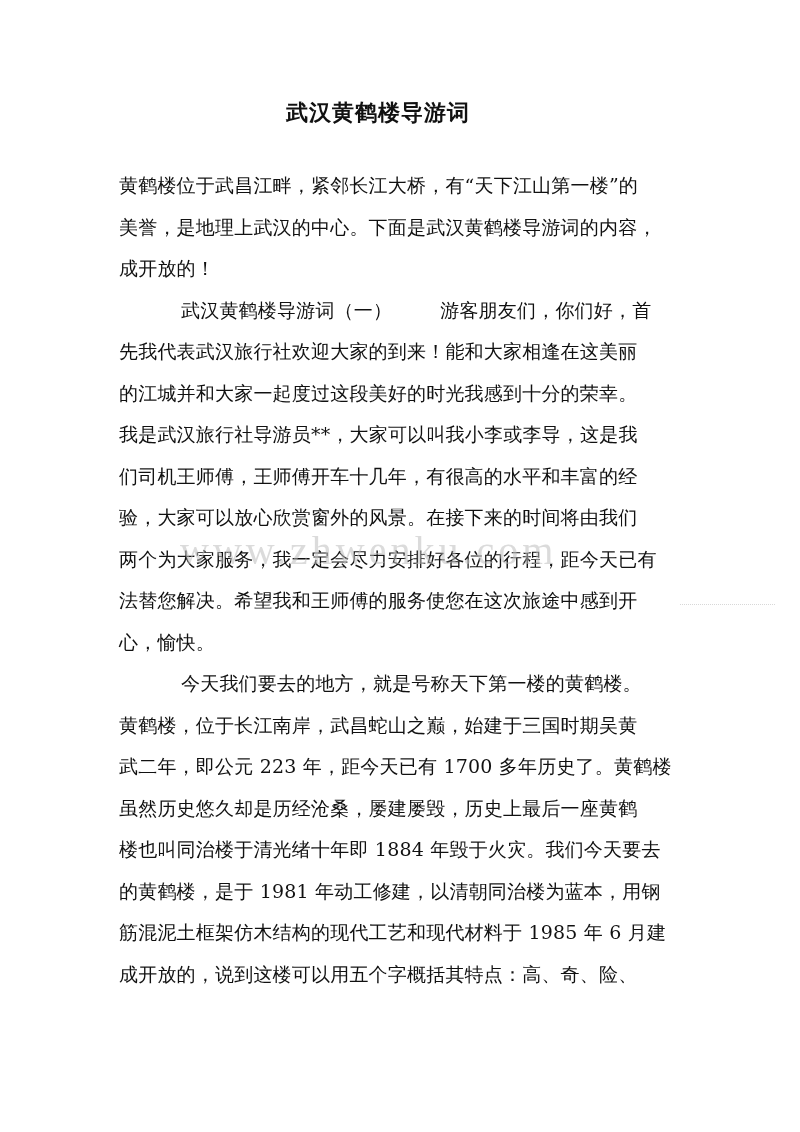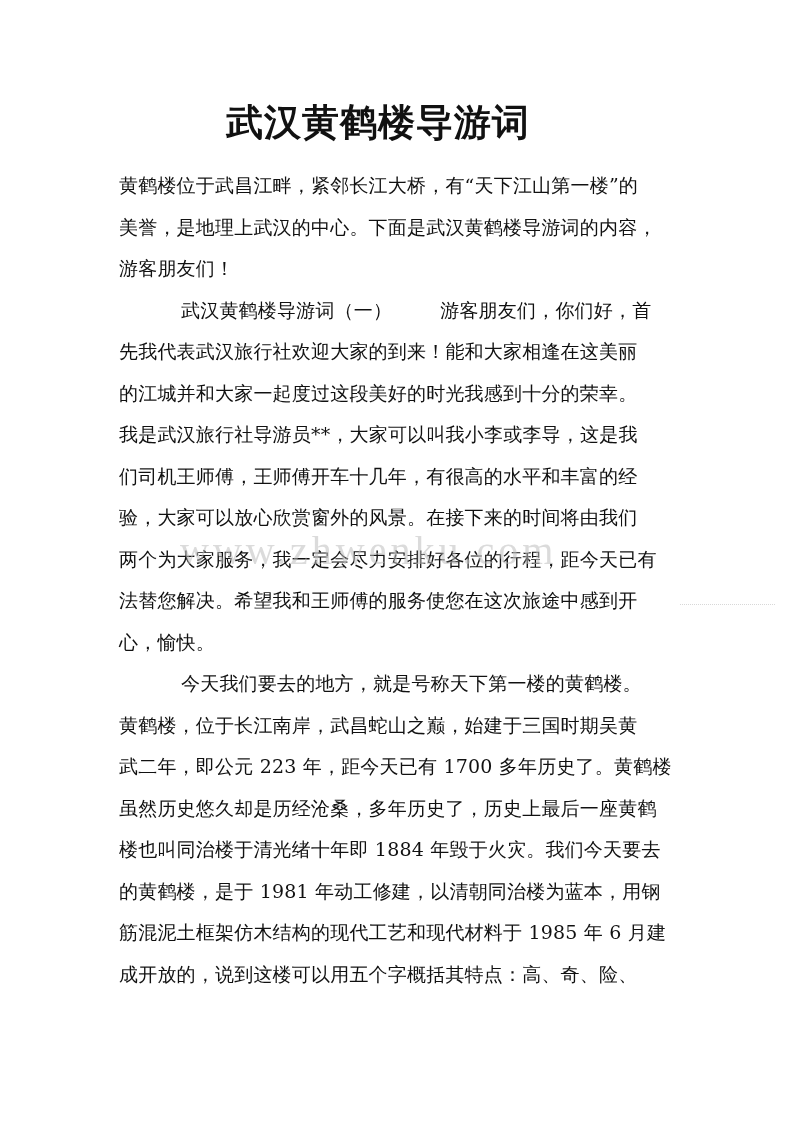--- a/index.html
+++ b/index.html
@@ -1,54 +1,54 @@
 <!DOCTYPE html>
 <html><head>
 <meta charset="utf-8">
 <style>
   html, body { margin: 0; padding: 0; background: #ffffff; }
   body { width: 800px; height: 1132px; position: relative; overflow: hidden;
          font-family: "DejaVu Serif", "Liberation Serif", serif; color: #111; }
   .page { position: absolute; left: 0; top: 0; width: 800px; height: 1132px; background: #fff; }
   .title { position: absolute; left: 0; top: 98px; width: 756px; text-align: center;
-           font-size: 37px; font-weight: bold; letter-spacing: 1px;
+           font-size: 22px; font-weight: bold; letter-spacing: 1px;
            font-family: "DejaVu Sans", "Liberation Sans", sans-serif; color: #111; }
   .content { position: absolute; left: 119px; top: 165px; width: 560px; }
   .line { height: 41.5px; line-height: 41.5px; font-size: 19px; white-space: nowrap;
           letter-spacing: 0.2px; }
   .indent { padding-left: 62px; }
   .gap { display: inline-block; width: 48px; }
   .watermark { position: absolute; left: 180px; top: 527px; font-size: 40px;
                color: rgba(190,190,190,0.55); font-family: Liberation Serif, serif;
                letter-spacing: 4px; pointer-events: none; }
   .dotline { position: absolute; left: 680px; top: 604px; width: 95px; border-top: 1px dotted #d8d8d8; }
 </style>
 </head>
 <body>
 
 <div class="page">
   <div class="title">武汉黄鹤楼导游词</div>
 
   <div class="content">
     <div class="line"> 黄鹤楼位于武昌江畔，紧邻长江大桥，有“天下江山第一楼”的</div>
     <div class="line">美誉，是地理上武汉的中心。下面是武汉黄鹤楼导游词的内容，</div>
-    <div class="line">游客朋友们！</div>
+    <div class="line">成开放的！</div>
     <div class="line indent"><span>武汉黄鹤楼导游词（一）</span><span class="gap"></span><span>游客朋友们，你们好，首</span></div>
     <div class="line">先我代表武汉旅行社欢迎大家的到来！能和大家相逢在这美丽</div>
     <div class="line">的江城并和大家一起度过这段美好的时光我感到十分的荣幸。</div>
     <div class="line">我是武汉旅行社导游员**，大家可以叫我小李或李导，这是我</div>
     <div class="line">们司机王师傅，王师傅开车十几年，有很高的水平和丰富的经</div>
     <div class="line">验，大家可以放心欣赏窗外的风景。在接下来的时间将由我们</div>
     <div class="line">两个为大家服务，我一定会尽力安排好各位的行程，距今天已有</div>
     <div class="line">法替您解决。希望我和王师傅的服务使您在这次旅途中感到开</div>
     <div class="line">心，愉快。</div>
     <div class="line indent">今天我们要去的地方，就是号称天下第一楼的黄鹤楼。</div>
     <div class="line">黄鹤楼，位于长江南岸，武昌蛇山之巅，始建于三国时期吴黄</div>
     <div class="line">武二年，即公元 223 年，距今天已有 1700 多年历史了。黄鹤楼</div>
-    <div class="line">虽然历史悠久却是历经沧桑，多年历史了，历史上最后一座黄鹤</div>
+    <div class="line">虽然历史悠久却是历经沧桑，屡建屡毁，历史上最后一座黄鹤</div>
     <div class="line">楼也叫同治楼于清光绪十年即 1884 年毁于火灾。我们今天要去</div>
     <div class="line">的黄鹤楼，是于 1981 年动工修建，以清朝同治楼为蓝本，用钢</div>
     <div class="line">筋混泥土框架仿木结构的现代工艺和现代材料于 1985 年 6 月建</div>
     <div class="line">成开放的，说到这楼可以用五个字概括其特点：高、奇、险、</div>
   </div>
 
   <div class="watermark">www.zhwenku.com</div>
   <div class="dotline"></div>
 </div>
 

